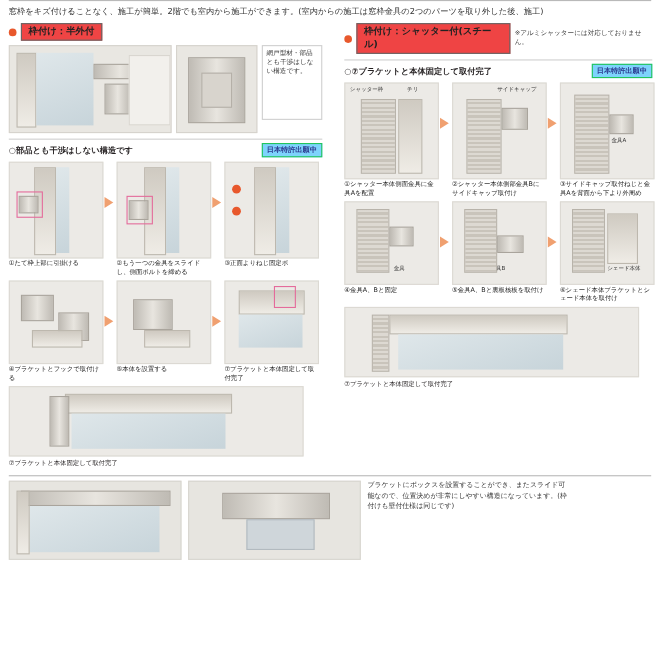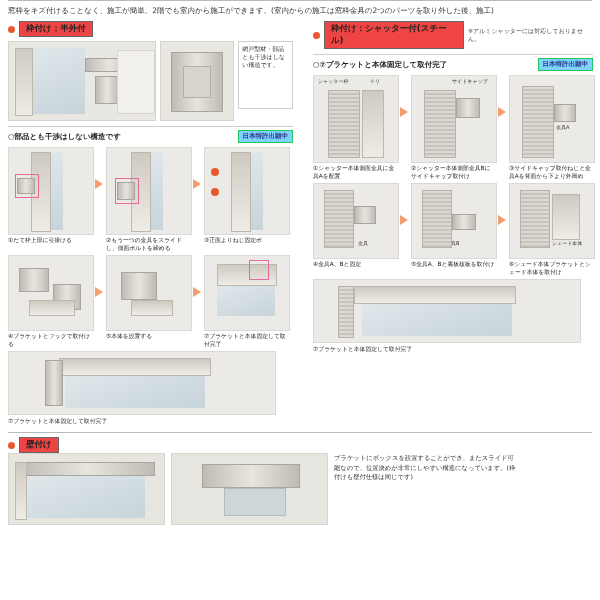--- a/index.html
+++ b/index.html
@@ -315,24 +315,20 @@
             <div class="ill glass" style="left:48px;top:24px;width:150px;height:32px;"></div>
             <div class="ill shutter" style="left:24px;top:6px;width:14px;height:50px;"></div>
           </div>
           <div class="fullcap">⑦ブラケットと本体固定して取付完了</div>
         </div>
       </div>
     </div>
   </div>
 
   <div class="bottom">
-    <div class="bh">
-      <span class="dot"></span>
-      <span class="badge">壁付け</span>
-    </div>
     <div class="brow">
       <div class="bimg">
         <div class="ill metal" style="left:10px;top:8px;width:134px;height:12px;"></div>
         <div class="ill glass" style="left:18px;top:22px;width:118px;height:42px;"></div>
         <div class="ill frame" style="left:6px;top:8px;width:10px;height:56px;"></div>
       </div>
       <div class="bimg">
         <div class="ill metal" style="left:30px;top:10px;width:96px;height:22px;"></div>
         <div class="ill" style="left:52px;top:34px;width:60px;height:26px;background:#cfd6da;border:1px solid #b2babf;"></div>
       </div>

